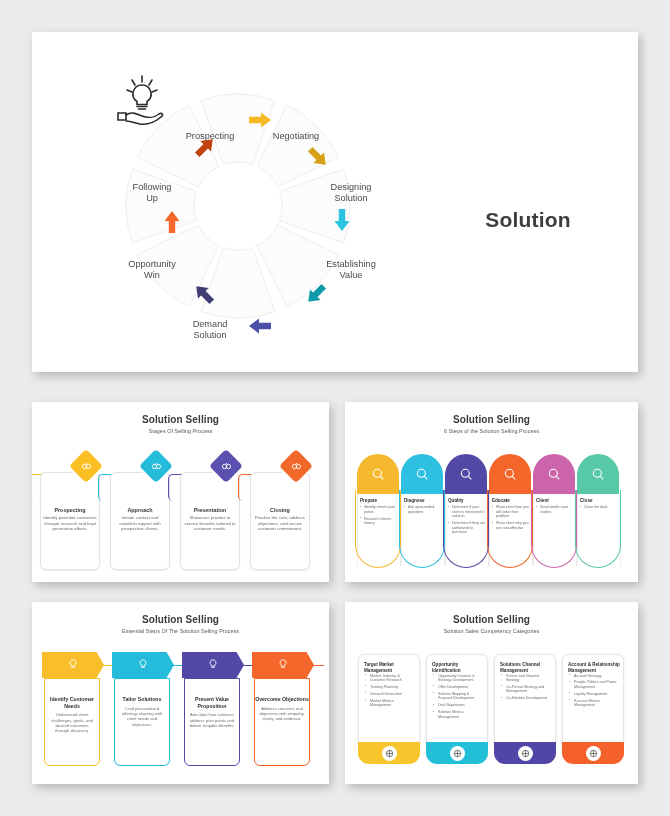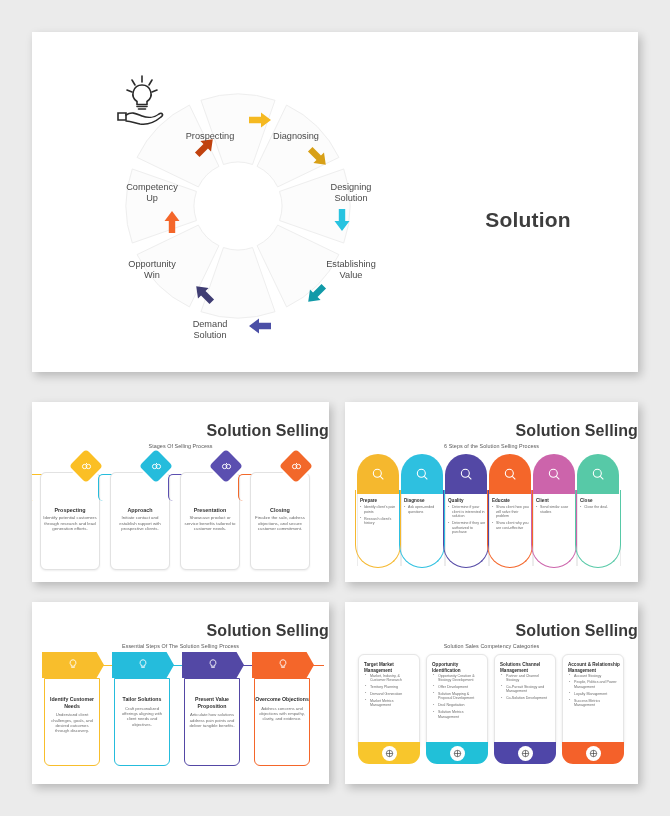--- a/index.html
+++ b/index.html
@@ -34,22 +34,22 @@
   .wheel{position:absolute;left:78px;top:40px;width:256px;height:268px;}
   .wheel svg{position:absolute;left:0;top:0;}
   .wlabel{
     position:absolute;color:#4a4a4a;font-size:9.2px;line-height:11px;
     text-align:center;white-space:pre-line;
   }
   .bulb{position:absolute;left:96px;top:105px;width:64px;height:54px;}
 
   
   .mtitle{
-    text-align:right;color:#3a3a3a;font-weight:bold;
-    font-size:16px;letter-spacing:.1px;margin-top:20px;
+    text-align:center;color:#3a3a3a;font-weight:bold;
+    font-size:10px;letter-spacing:.1px;margin-top:12px;
   }
   .msub{
     text-align:center;color:#585858;font-size:5.4px;margin-top:3px;
     letter-spacing:.05px;
   }
 
   
   .s2row{position:absolute;left:8px;top:50px;width:281px;height:120px;}
   .s2card{position:absolute;top:20px;width:58px;height:96px;
     border:.7px solid #e2e2e2;border-radius:6px;background:#fff;
@@ -175,30 +175,30 @@
               <path d="M-11,-3.2 L1,-3.2 L1,-7.5 L11,0 L1,7.5 L1,3.2 L-11,3.2 Z" fill="#3f3d73"></path>
             </g>
             <g transform="translate(62,150) rotate(270)">
               <path d="M-11,-3.2 L1,-3.2 L1,-7.5 L11,0 L1,7.5 L1,3.2 L-11,3.2 Z" fill="#f4662a"></path>
             </g>
           </g>
       </svg>
     </div>
 
     <div class="wlabel" style="left:140px;top:99px;width:76px;">Prospecting</div>
-    <div class="wlabel" style="left:226px;top:99px;width:76px;">Diagnosing</div>
+    <div class="wlabel" style="left:226px;top:99px;width:76px;">Negotiating</div>
     <div class="wlabel" style="left:283px;top:150px;width:72px;">Designing
 Solution</div>
     <div class="wlabel" style="left:283px;top:227px;width:72px;">Establishing
 Value</div>
     <div class="wlabel" style="left:142px;top:287px;width:72px;">Demand
 Solution</div>
     <div class="wlabel" style="left:80px;top:227px;width:80px;">Opportunity
 Win</div>
-    <div class="wlabel" style="left:80px;top:150px;width:80px;">Competency
+    <div class="wlabel" style="left:80px;top:150px;width:80px;">Following
 Up</div>
 
     <div class="hero-title">
       <div>Solution</div>
     </div>
   </div>
 
   <div class="slide s2">
     <div class="mtitle">Solution Selling</div>
     <div class="msub">Stages Of Selling Process</div>

